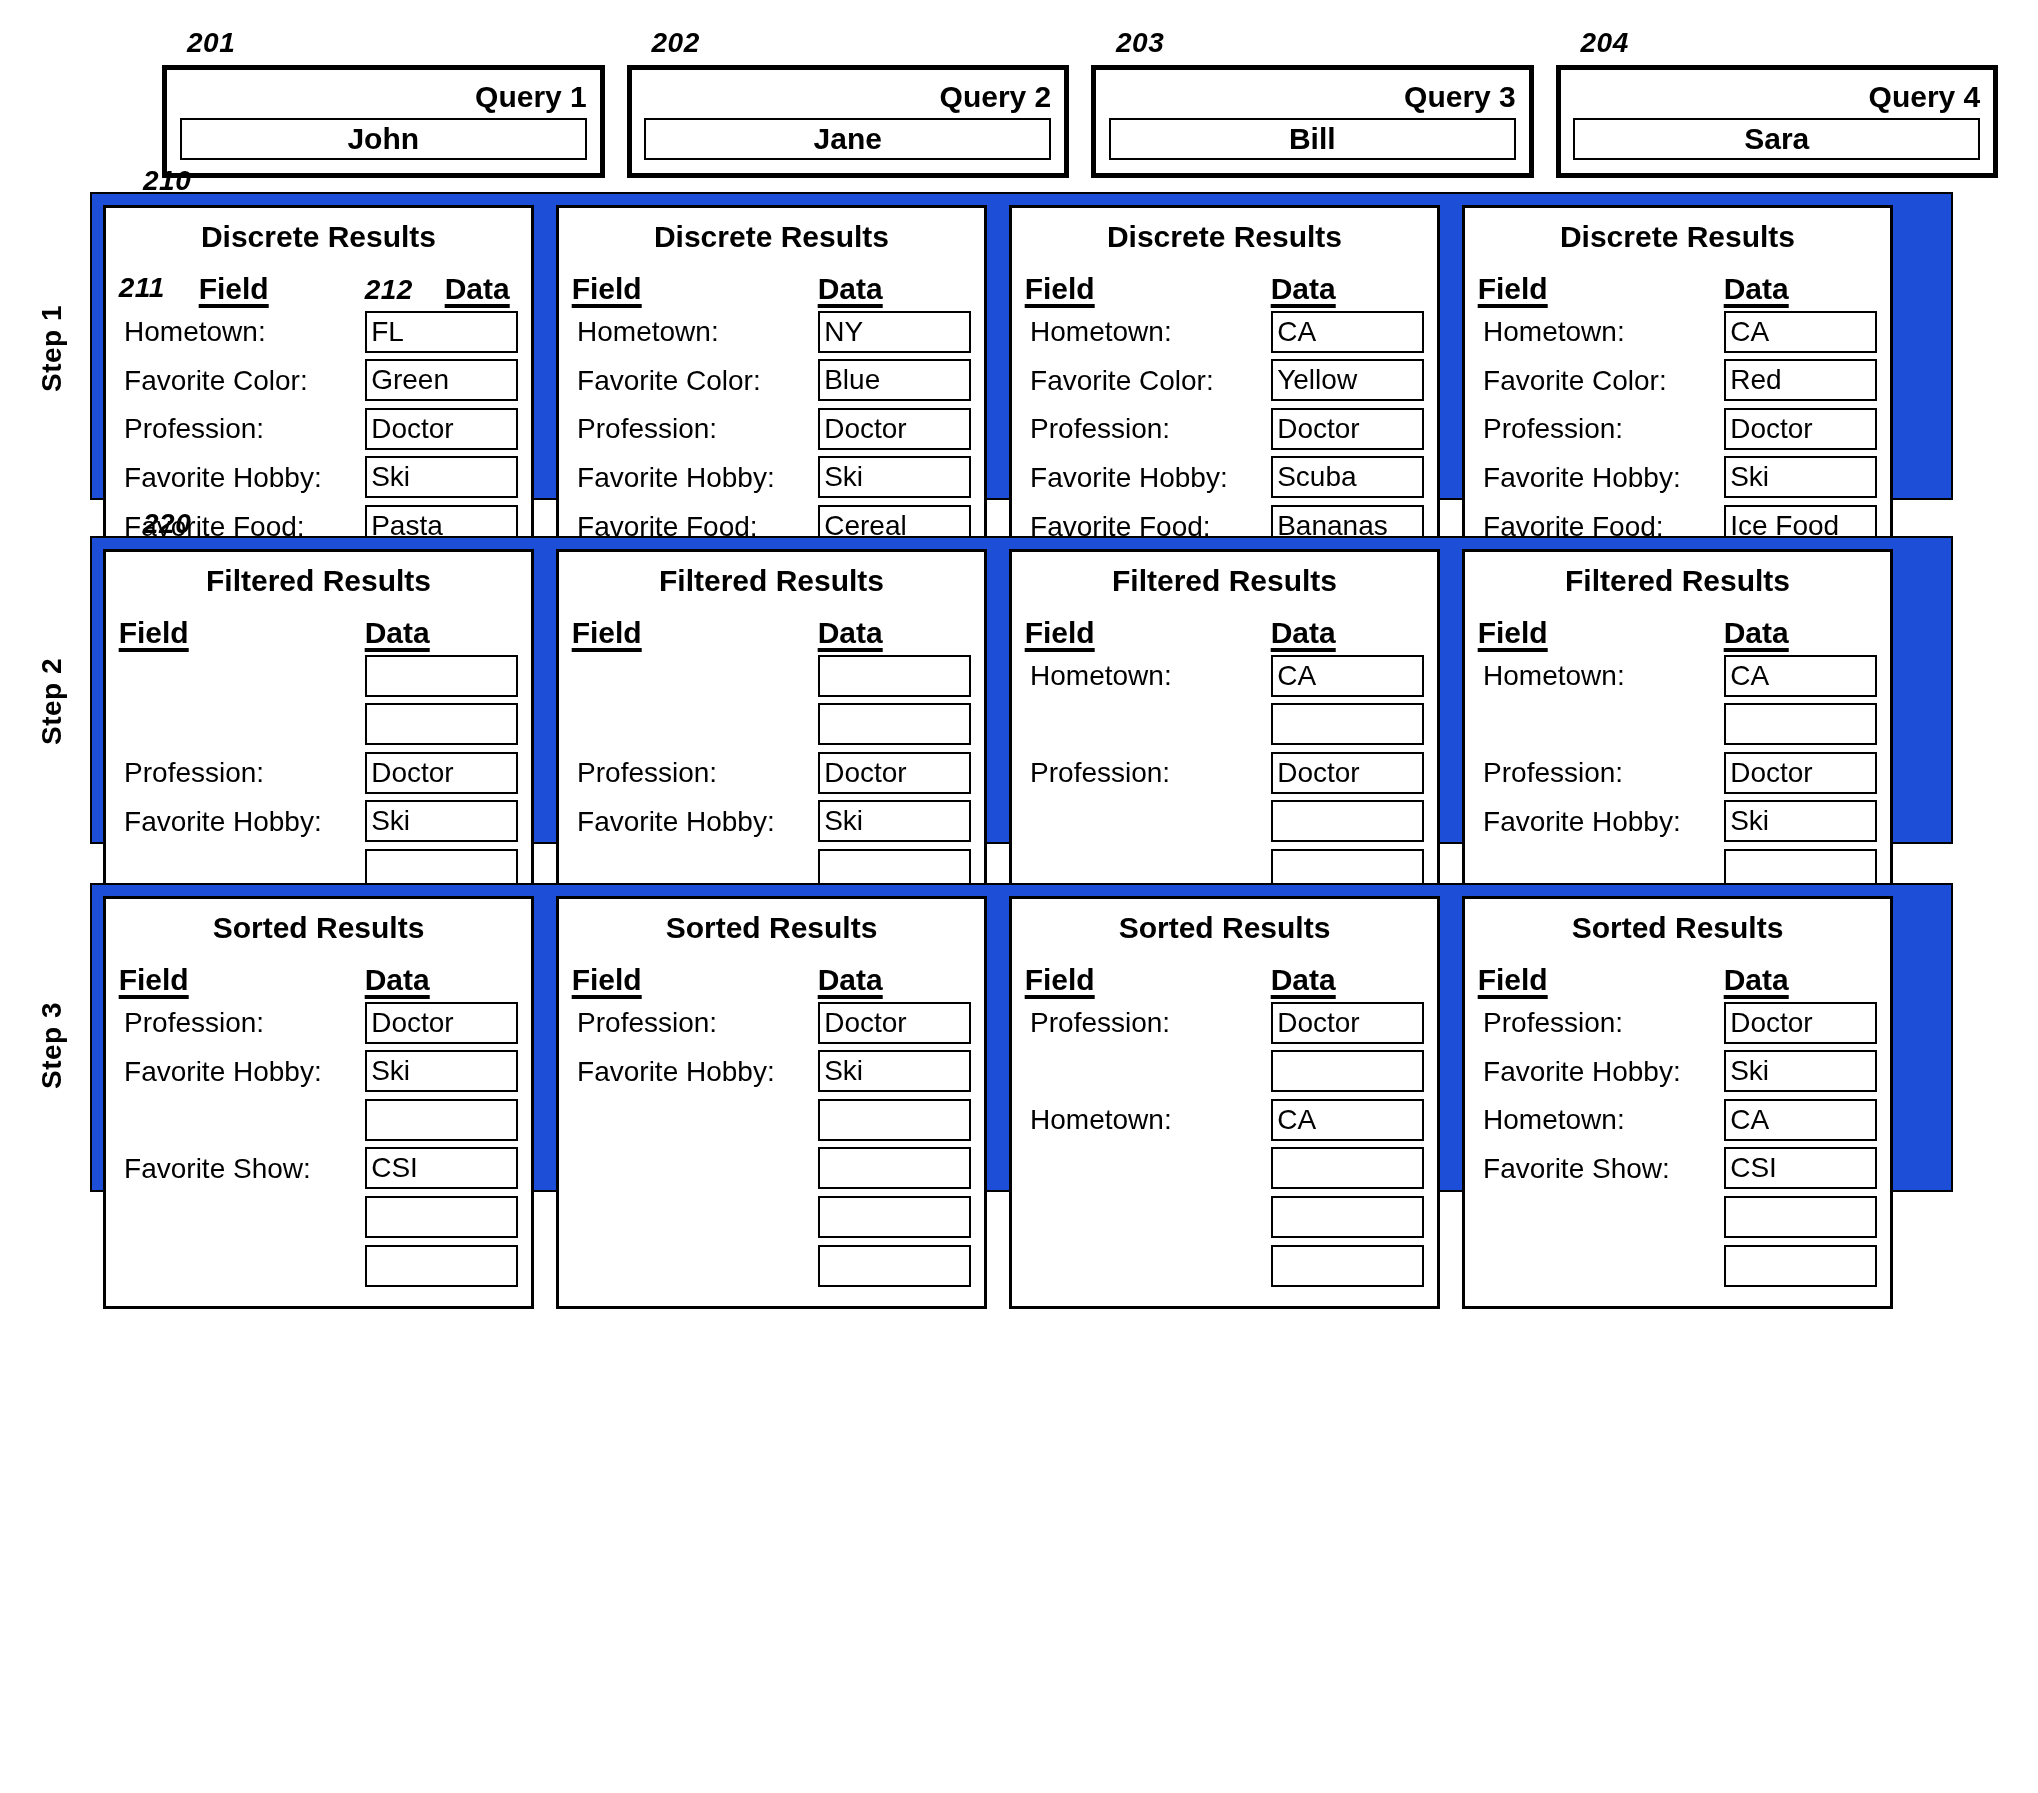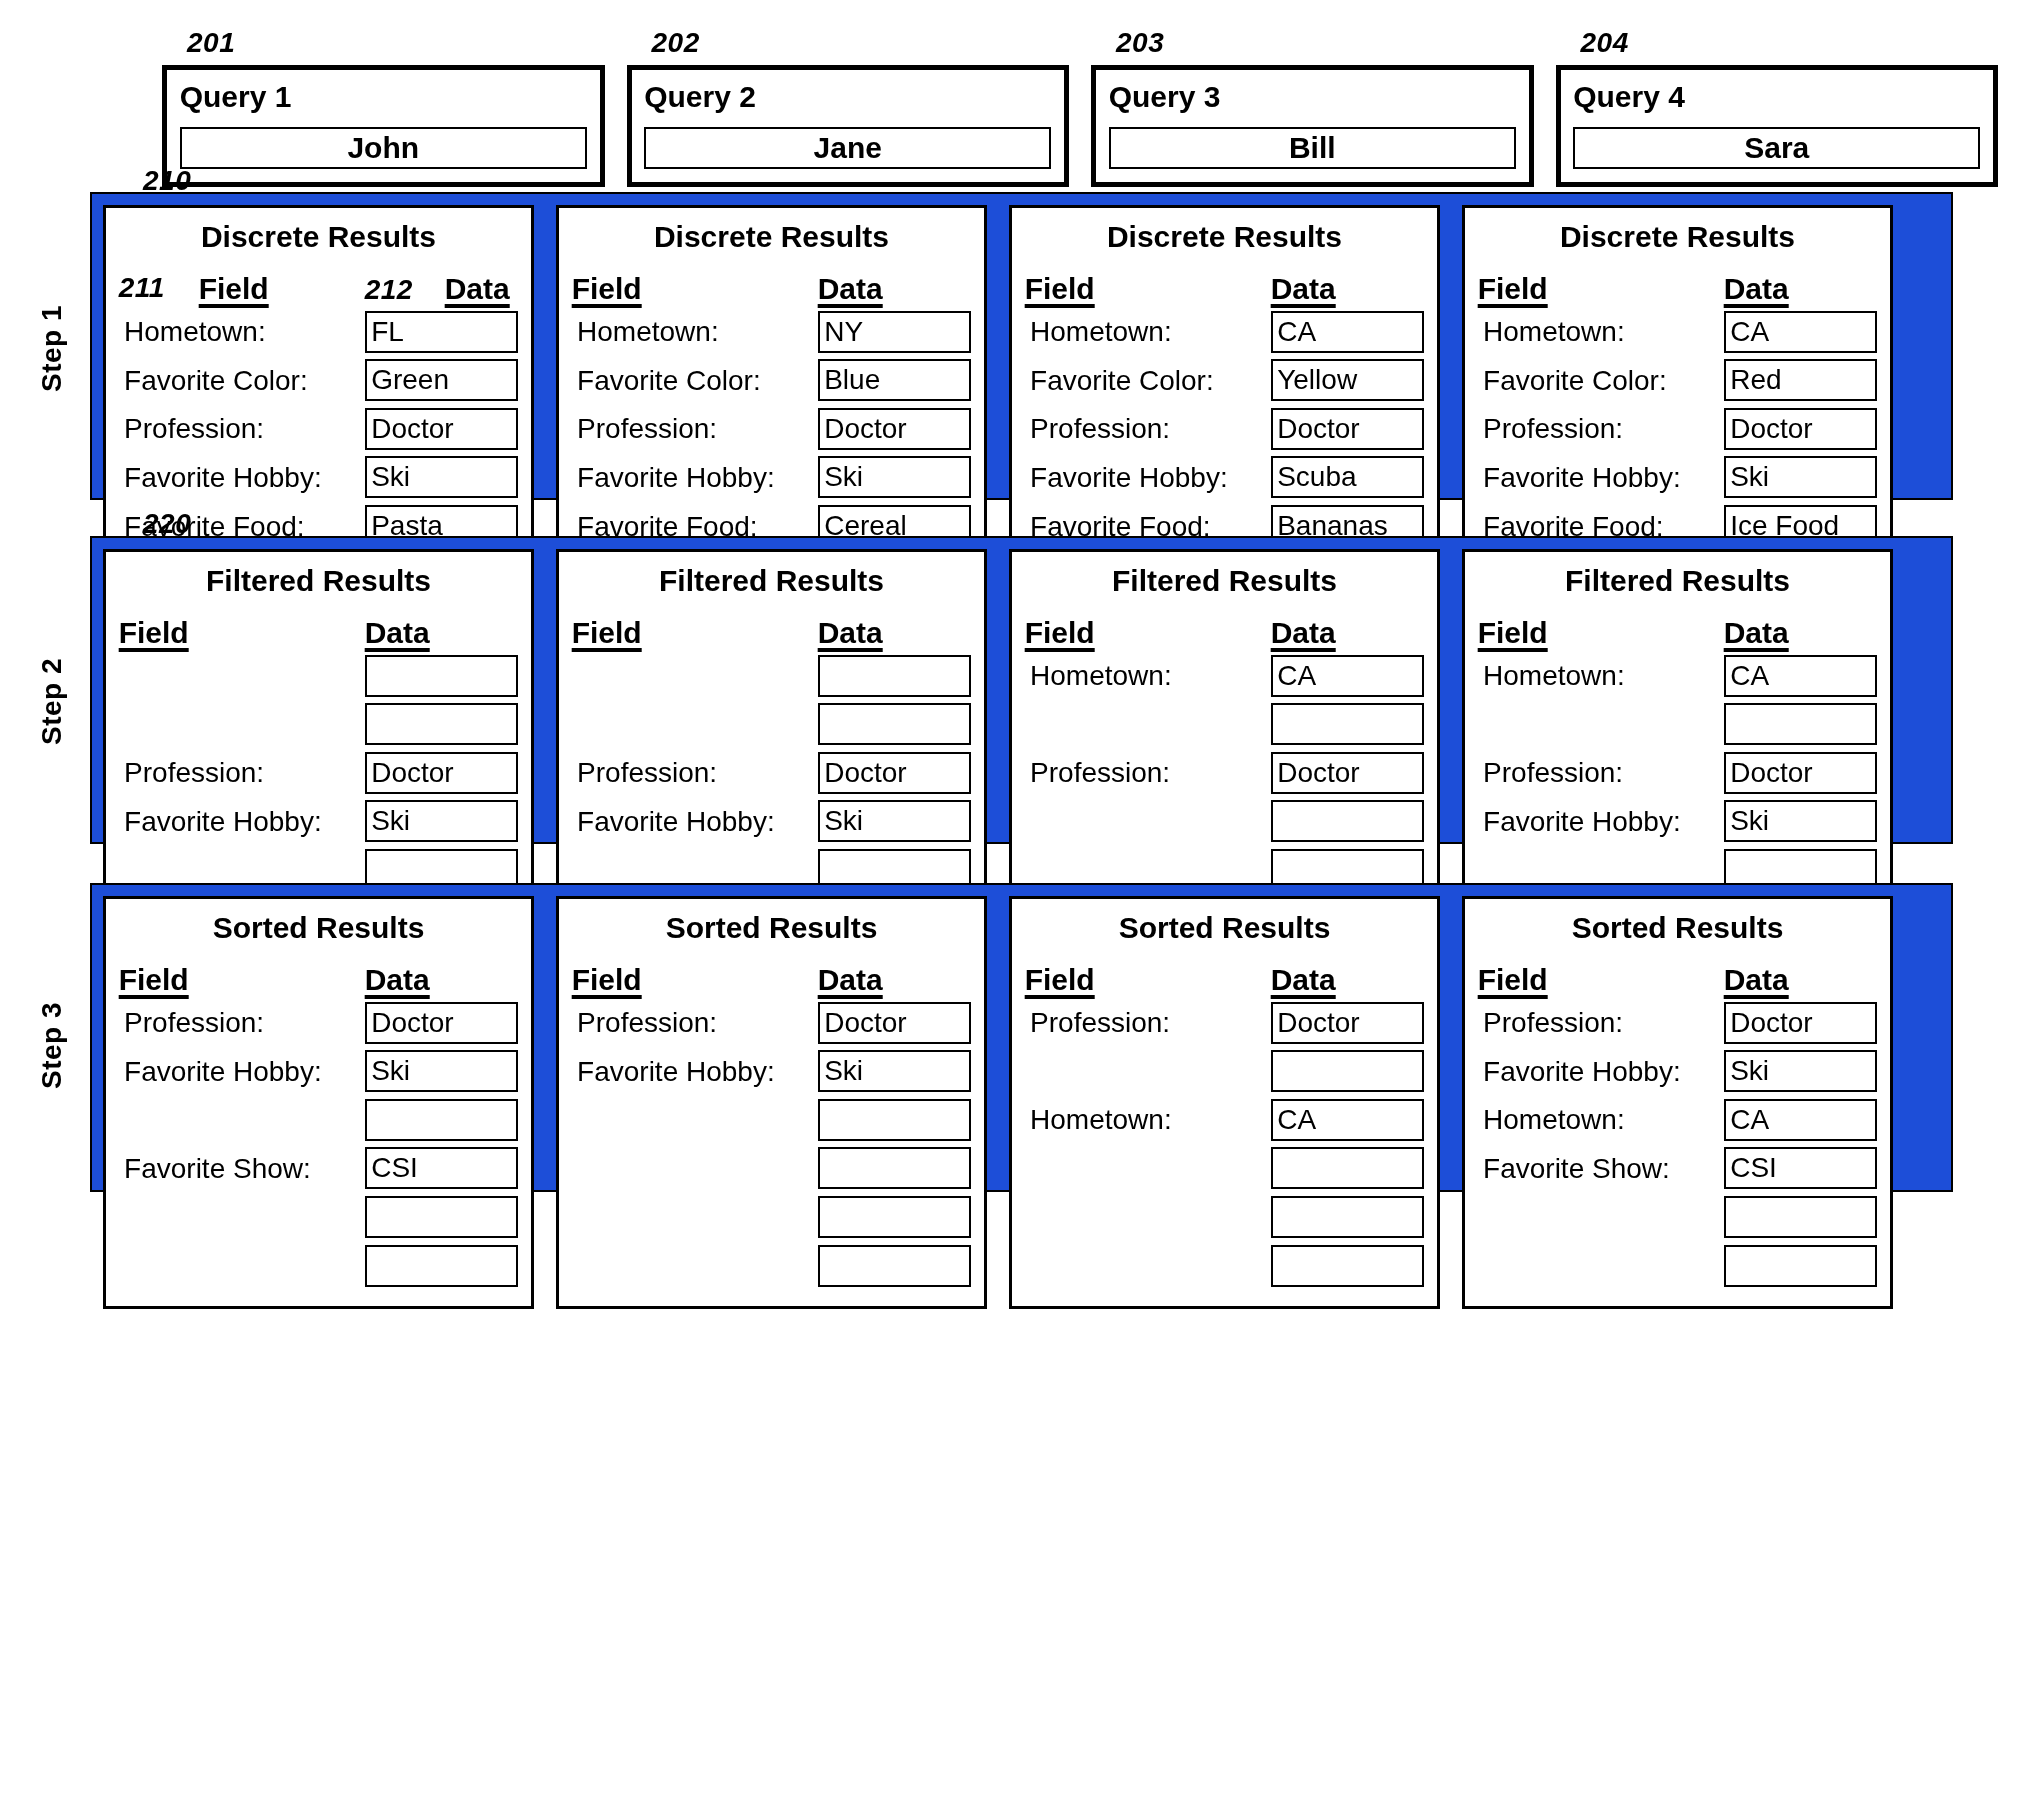--- a/index.html
+++ b/index.html
@@ -40,25 +40,25 @@
     padding-left: 25px;
     box-sizing: border-box;
   }
   .query-box {
     border: 5.4px solid #000;
     background: #fff;
     padding: 9px 12.7px 12.7px 12.7px;
     box-sizing: border-box;
   }
   .query-title {
-    text-align: left;
+    text-align: right;
     font-weight: bold;
     font-size: 30px;
     line-height: 36px;
-    margin-bottom: 12px;
+    margin-bottom: 3px;
   }
   .query-name {
     border: 2.7px solid #000;
     text-align: center;
     font-weight: bold;
     font-size: 30px;
     line-height: 38px;
     height: 38px;
     background: #fff;
   }

